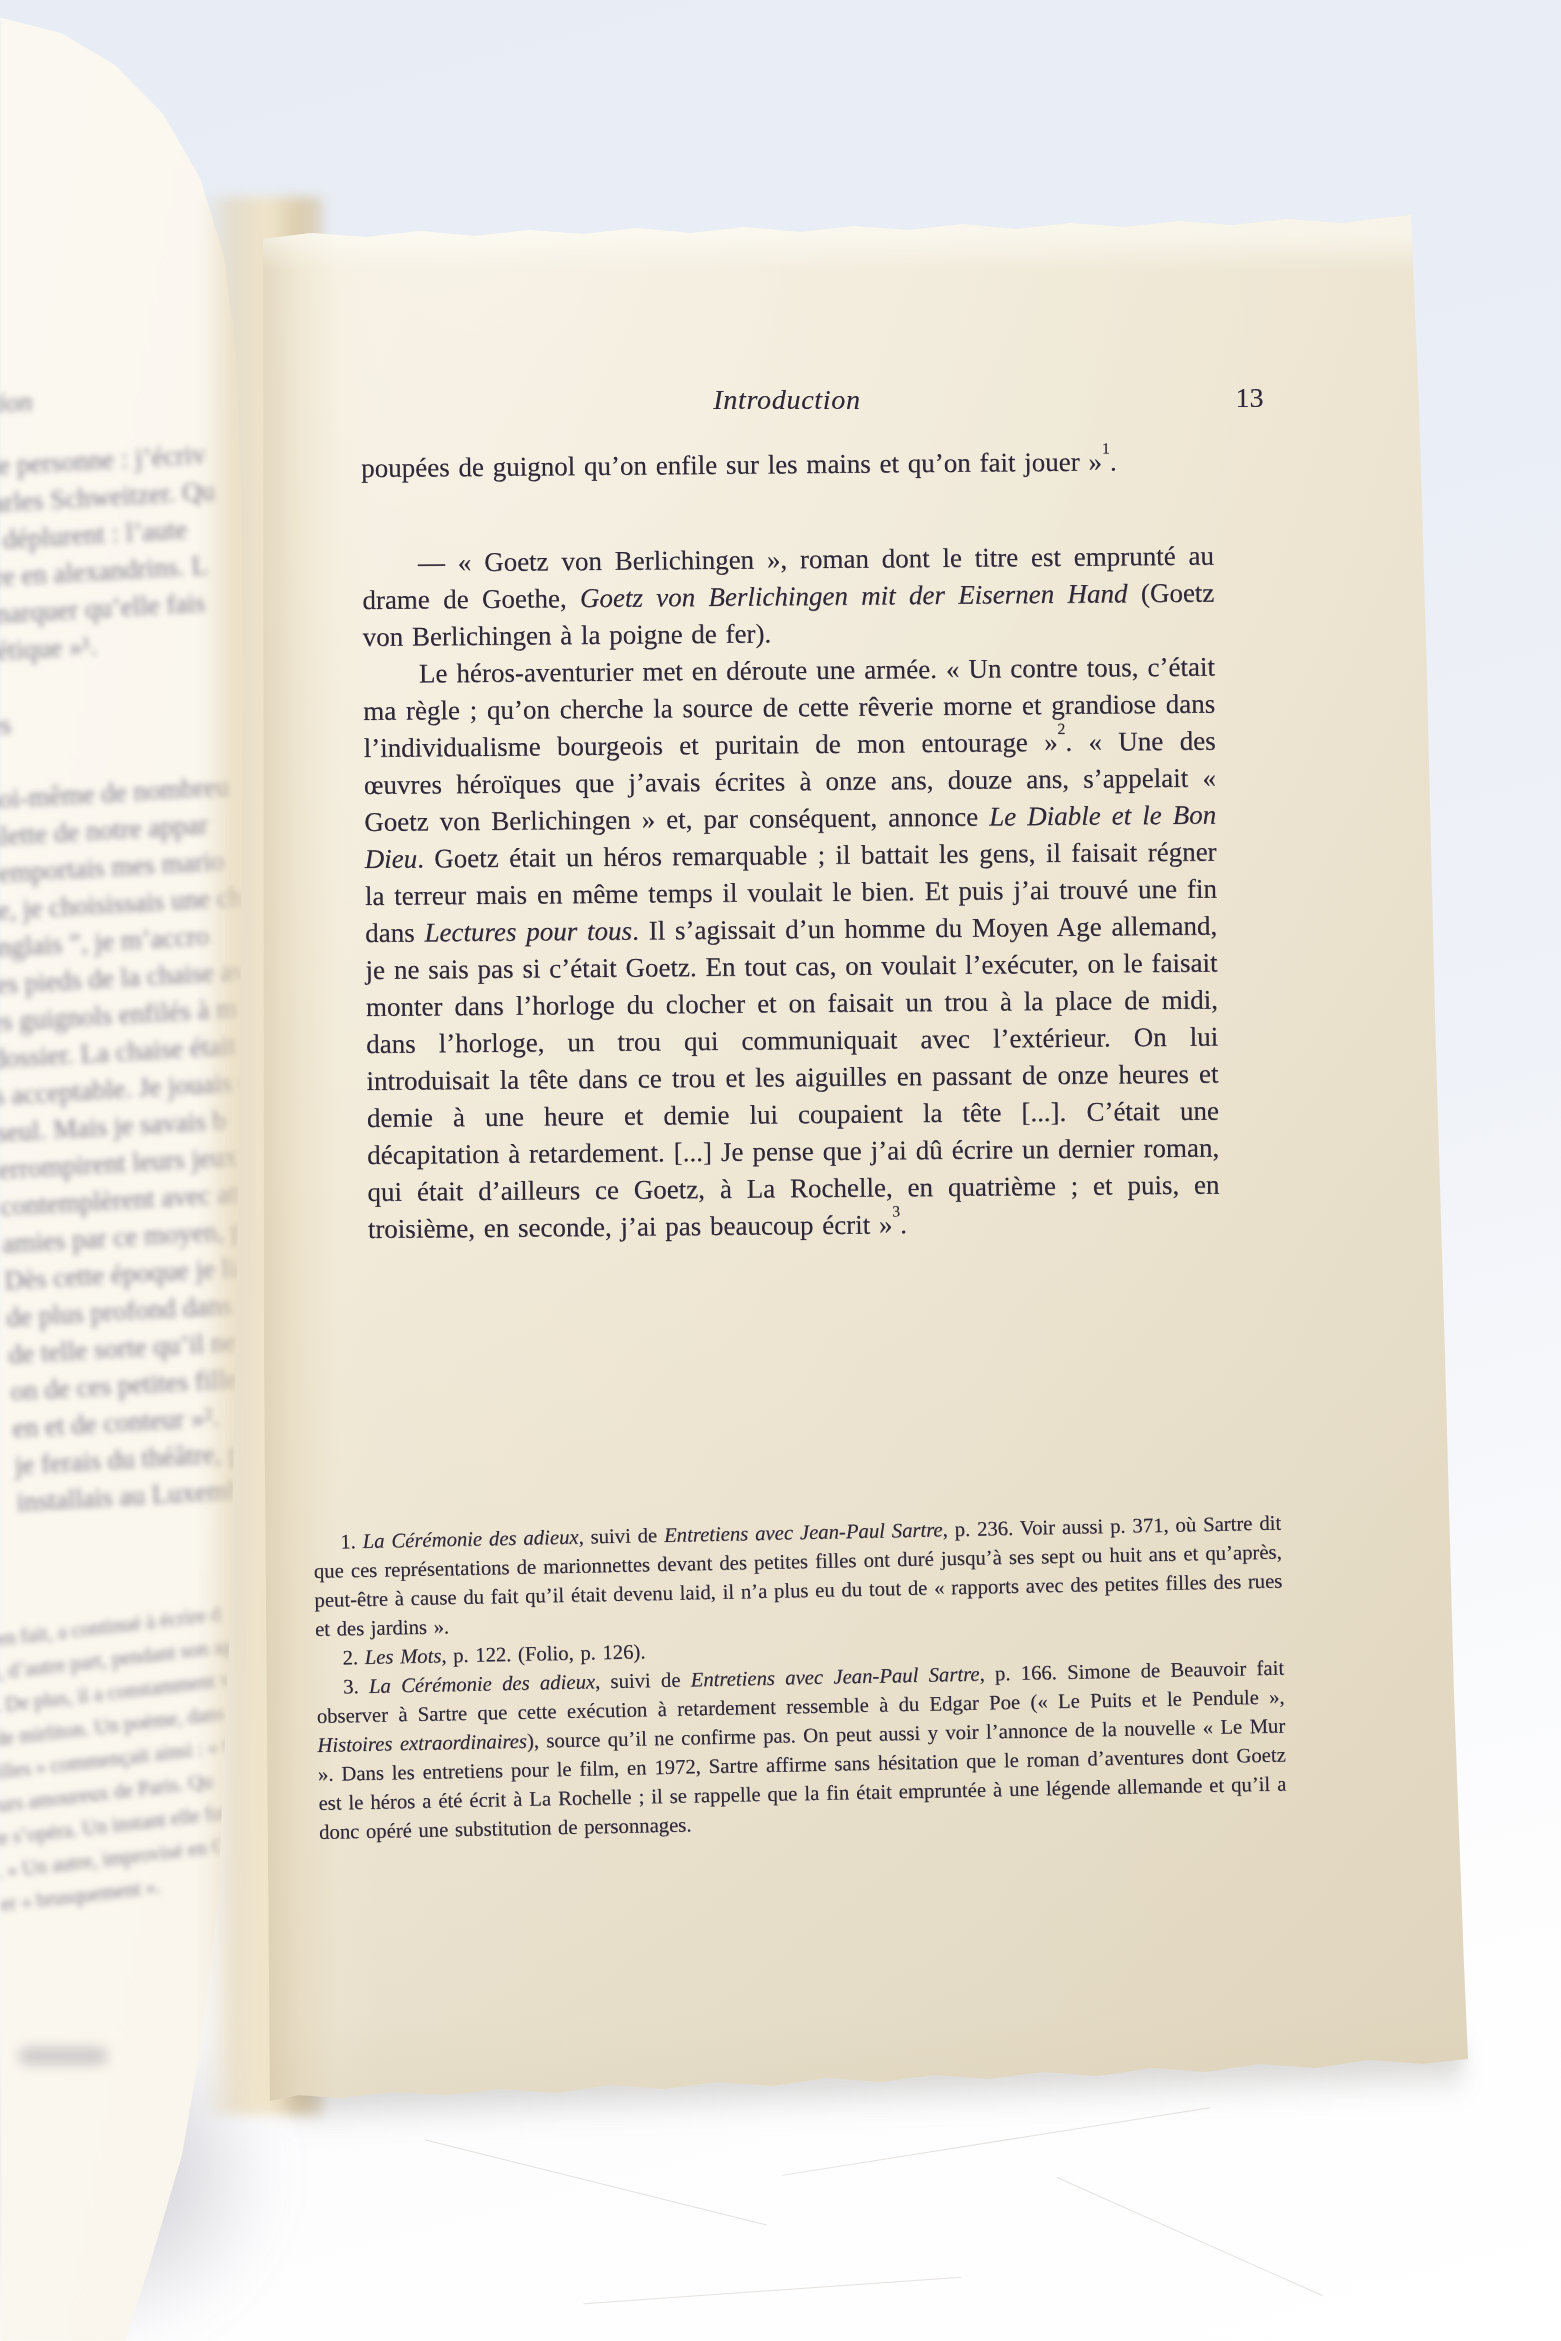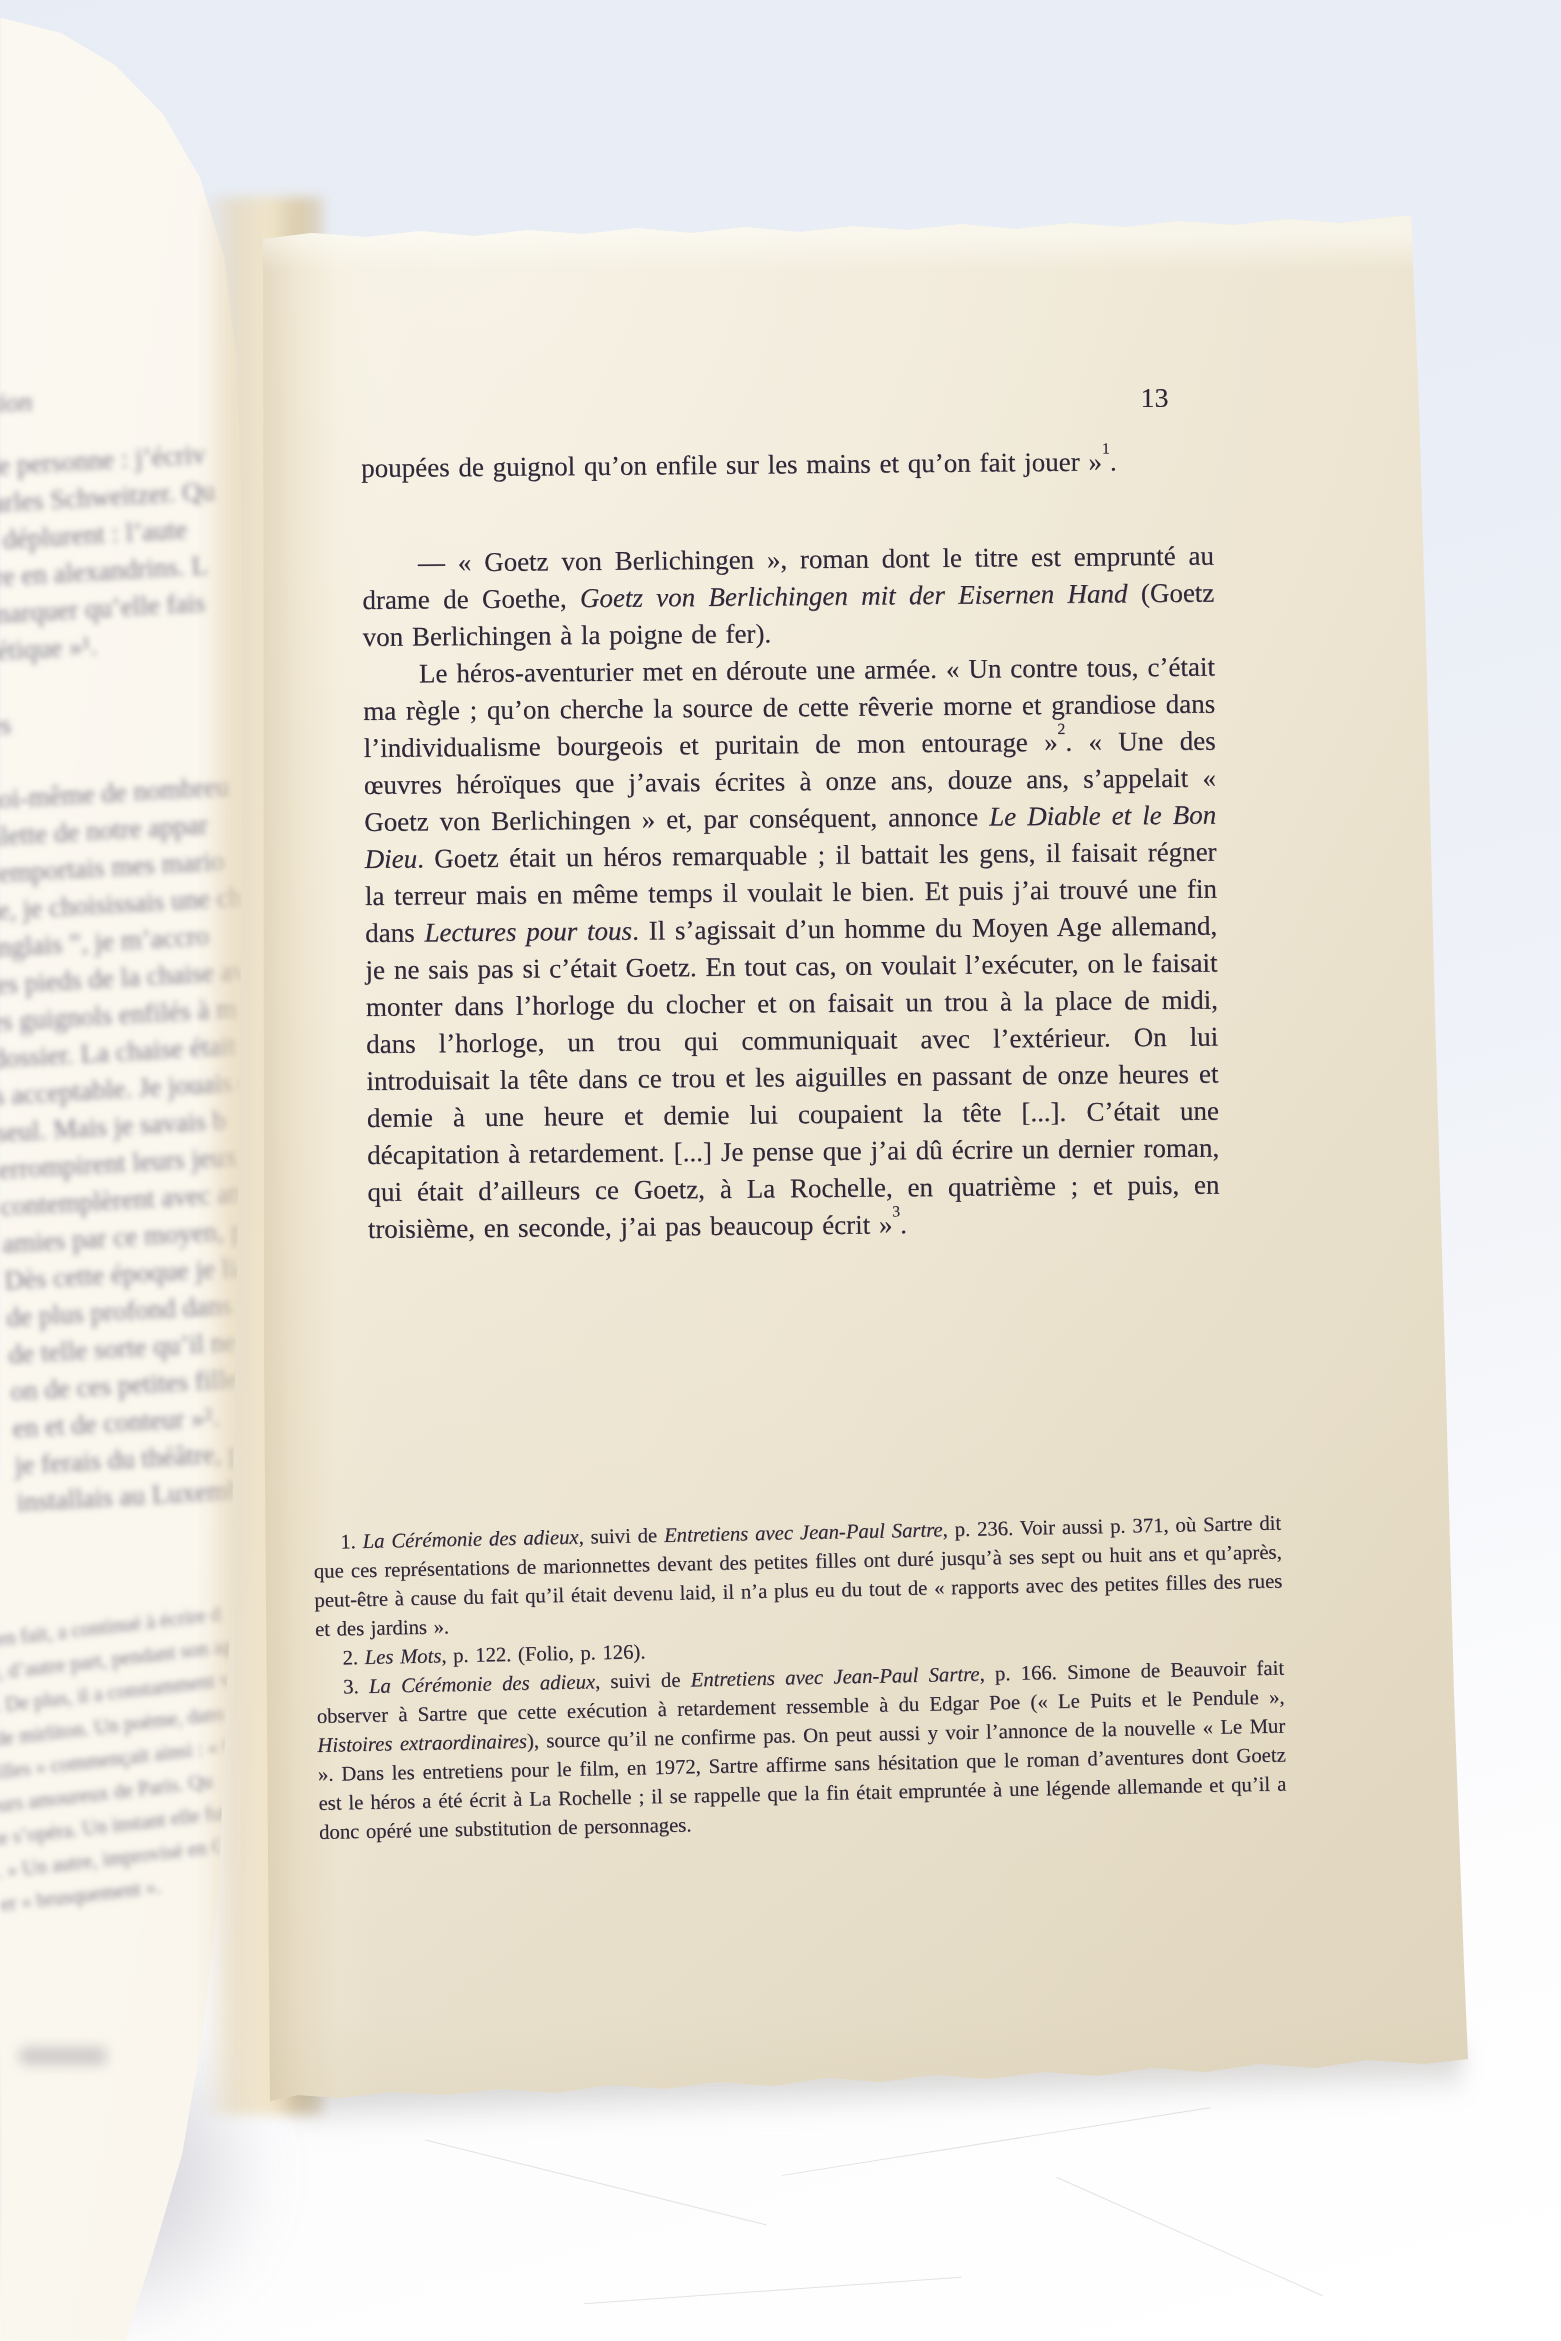--- a/index.html
+++ b/index.html
@@ -39,21 +39,21 @@
   .right-page::before{content:"";position:absolute;inset:0;
     background:
       linear-gradient(180deg,rgba(255,255,250,.55) 234px,rgba(255,255,250,0) 271px),
       linear-gradient(0deg,rgba(175,155,115,.22) 0%,rgba(175,155,115,0) 14%),
       linear-gradient(90deg,rgba(200,180,140,.40) 264px,rgba(225,208,172,.30) 298px,rgba(244,236,216,.16) 339px,rgba(255,255,255,0) 379px),
       radial-gradient(120% 90% at 30% 10%,rgba(255,255,252,.28) 0%,rgba(255,255,255,0) 45%,rgba(150,130,95,.10) 100%);}
   
   .ink{color:#2f2838;text-shadow:0.3px 0.3px 0.5px rgba(45,35,55,.45);}
   .running-head{position:absolute;left:361px;top:384px;width:852px;text-align:center;
     font-size:28px;font-style:italic;letter-spacing:0.7px;}
-  .page-number{position:absolute;left:1114px;top:382px;width:81px;text-align:center;font-size:28px;}
+  .page-number{position:absolute;left:1209px;top:382px;width:81px;text-align:center;font-size:28px;}
   .body-block{position:absolute;left:361px;top:450px;width:852px;
     font-size:27px;line-height:37px;text-align:justify;word-spacing:2px;
     transform:rotate(-0.5deg);transform-origin:0 0;}
   .body-block p{margin:0;}
   .body-block p.gap{margin-top:58px;}
   .ind{text-indent:56px;}
   .it{font-style:italic;}
   sup{font-size:.58em;line-height:0;position:relative;top:-.45em;}
   .foot-block{position:absolute;left:313px;top:1528px;width:968px;
     font-size:20.7px;line-height:29px;text-align:justify;word-spacing:1.4px;
@@ -113,20 +113,21 @@
       </div>
     <div class="smudge"></div>
   </div>
 
   <div class="gutter"></div>
 
   <div class="page-bottom-shadow"></div>
 
   <div class="right-page">
 
+    <div class="running-head ink">Introduction</div>
 
     <div class="page-number ink">13</div>
 
     <div class="body-block ink">
       <p><span>poupées de guignol qu’on enfile sur les mains et qu’on fait jouer »</span><sup>1</sup><span>.</span></p>
       <p class="gap ind"><span>— « Goetz von Berlichingen », roman dont le titre est emprunté au drame de Goethe, </span><span class="it">Goetz von Berlichingen mit der Eisernen Hand</span><span> (Goetz von Berlichingen à la poigne de fer).</span></p>
       <p class="ind"><span>Le héros-aventurier met en déroute une armée. « Un contre tous, c’était ma règle ; qu’on cherche la source de cette rêverie morne et grandiose dans l’individualisme bourgeois et puritain de mon entourage »</span><sup>2</sup><span>. « Une des œuvres héroïques que j’avais écrites à onze ans, douze ans, s’appelait « Goetz von Berlichingen » et, par conséquent, annonce </span><span class="it">Le Diable et le Bon Dieu</span><span>. Goetz était un héros remarquable ; il battait les gens, il faisait régner la terreur mais en même temps il voulait le bien. Et puis j’ai trouvé une fin dans </span><span class="it">Lectures pour tous</span><span>. Il s’agissait d’un homme du Moyen Age allemand, je ne sais pas si c’était Goetz. En tout cas, on voulait l’exécuter, on le faisait monter dans l’horloge du clocher et on faisait un trou à la place de midi, dans l’horloge, un trou qui communiquait avec l’extérieur. On lui introduisait la tête dans ce trou et les aiguilles en passant de onze heures et demie à une heure et demie lui coupaient la tête [...]. C’était une décapitation à retardement. [...] Je pense que j’ai dû écrire un dernier roman, qui était d’ailleurs ce Goetz, à La Rochelle, en quatrième ; et puis, en troisième, en seconde, j’ai pas beaucoup écrit »</span><sup>3</sup><span>.</span></p>
     </div>
 
     <div class="foot-block ink">

